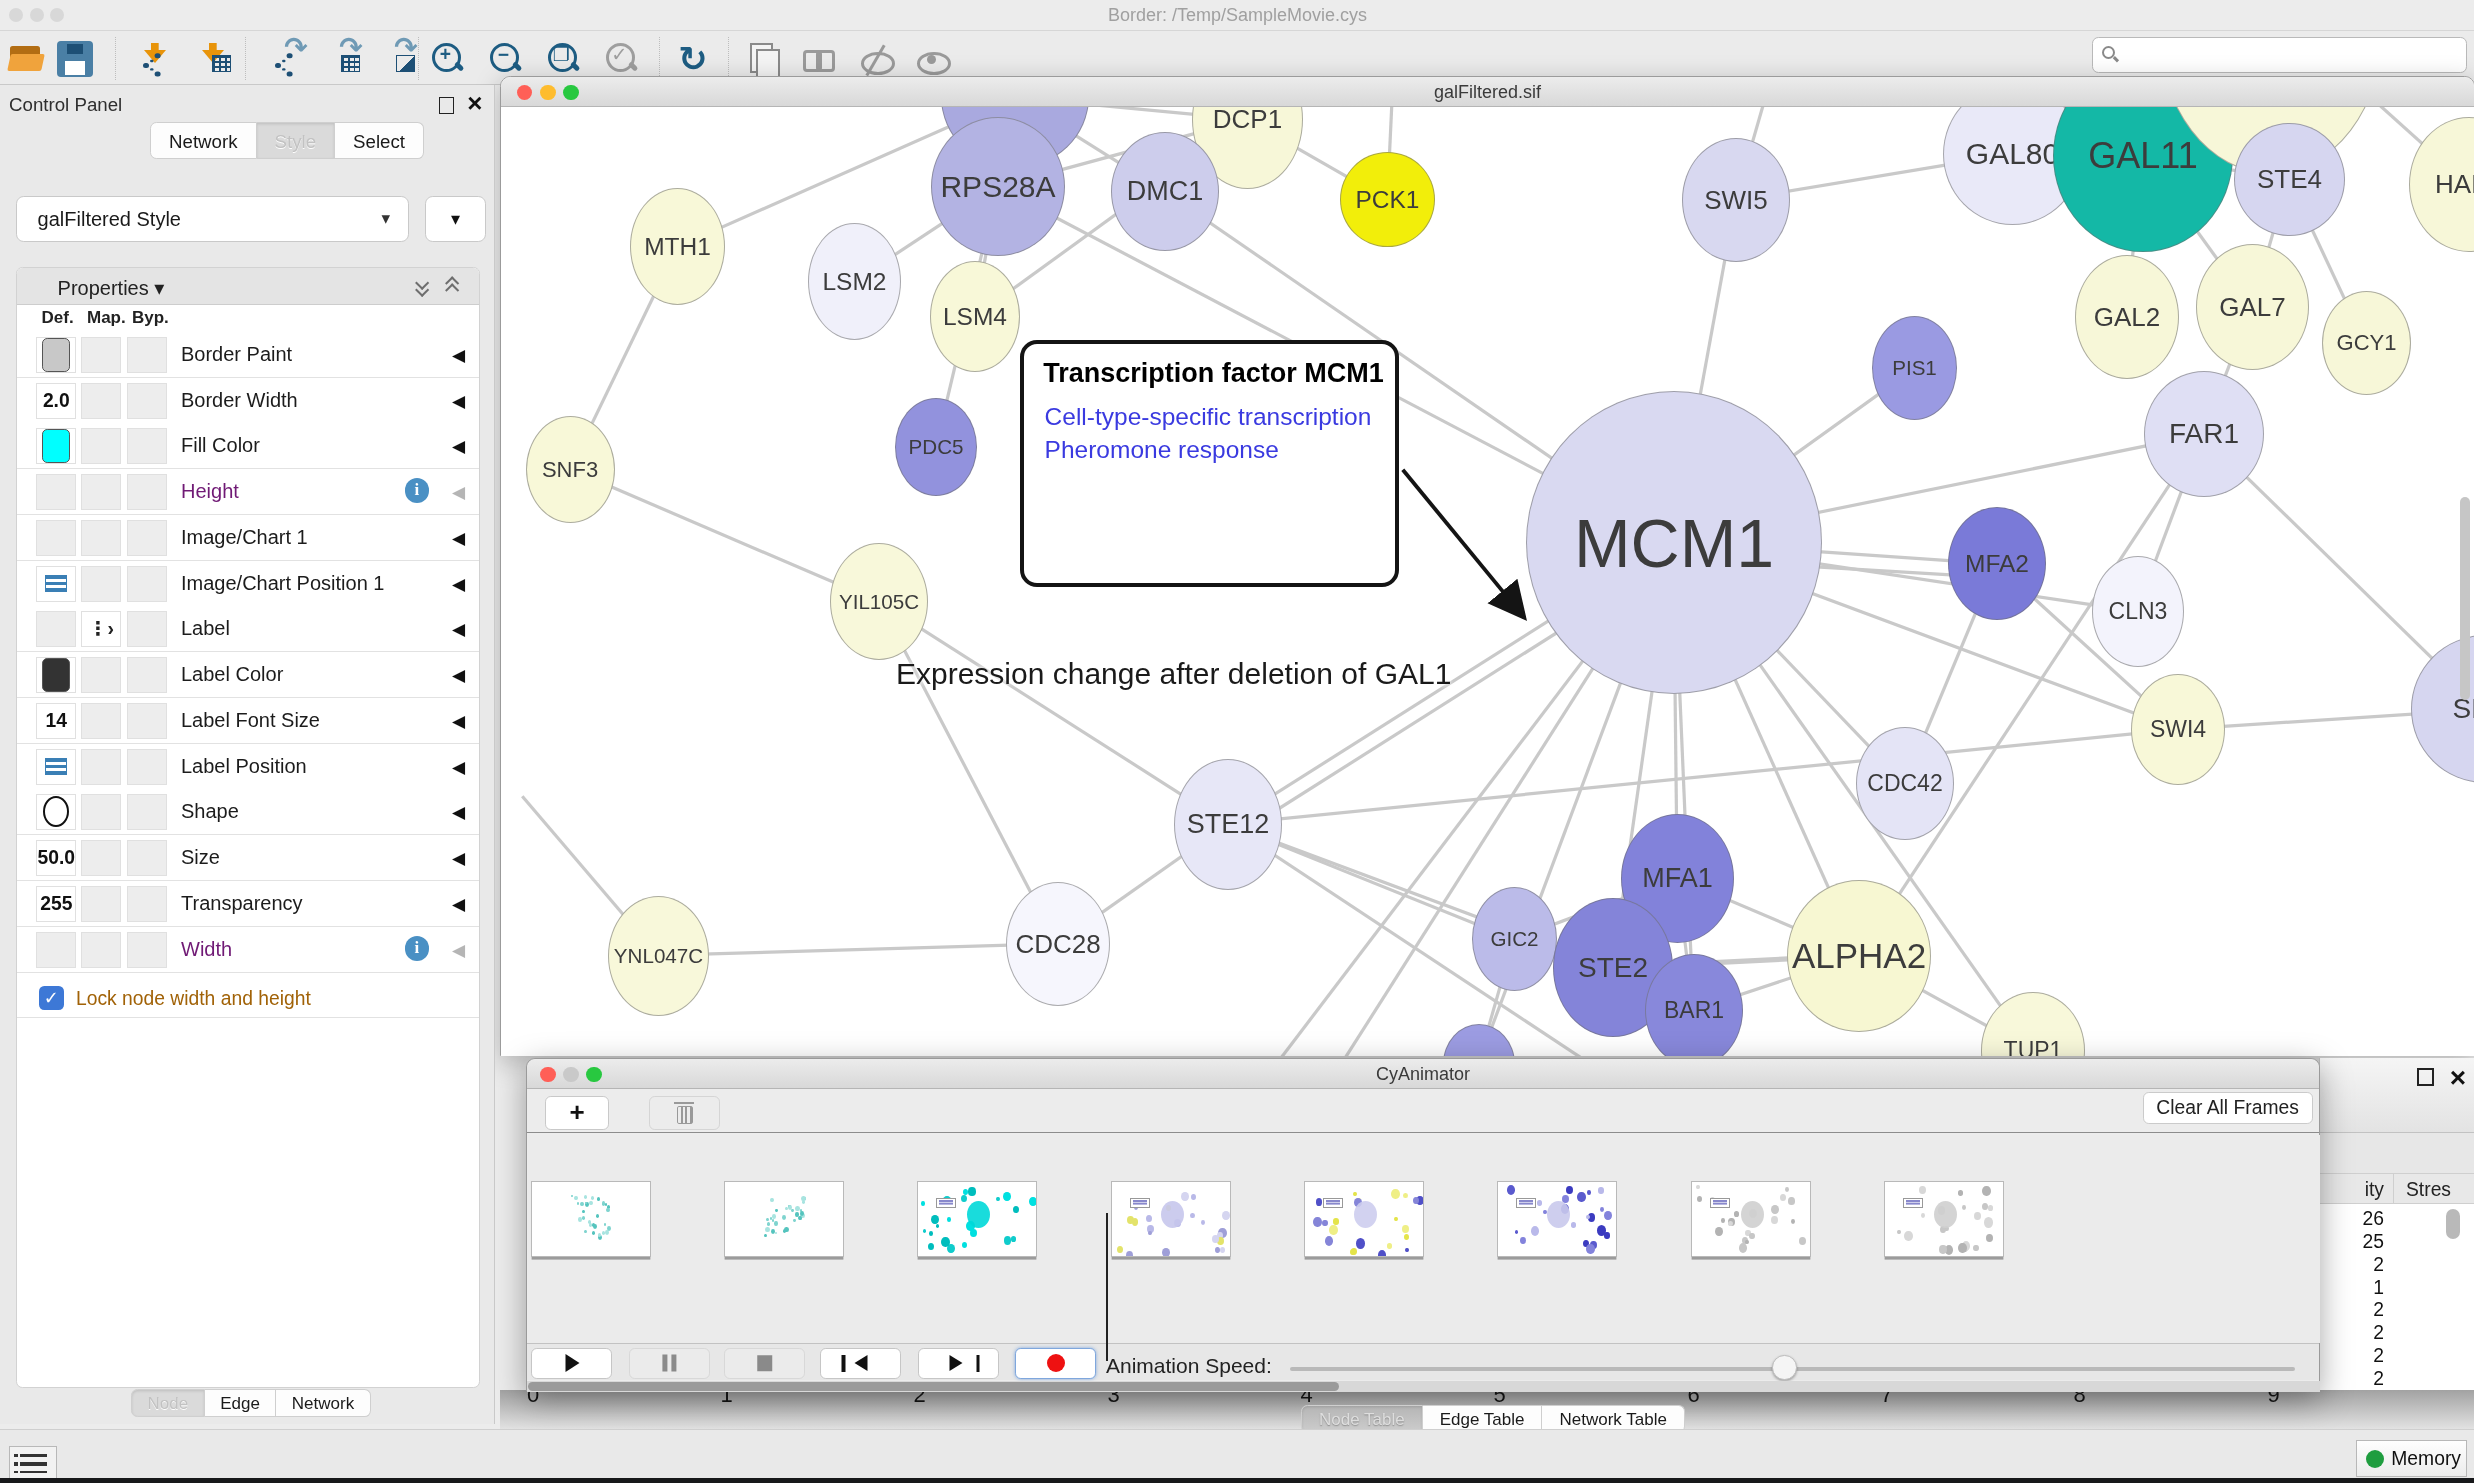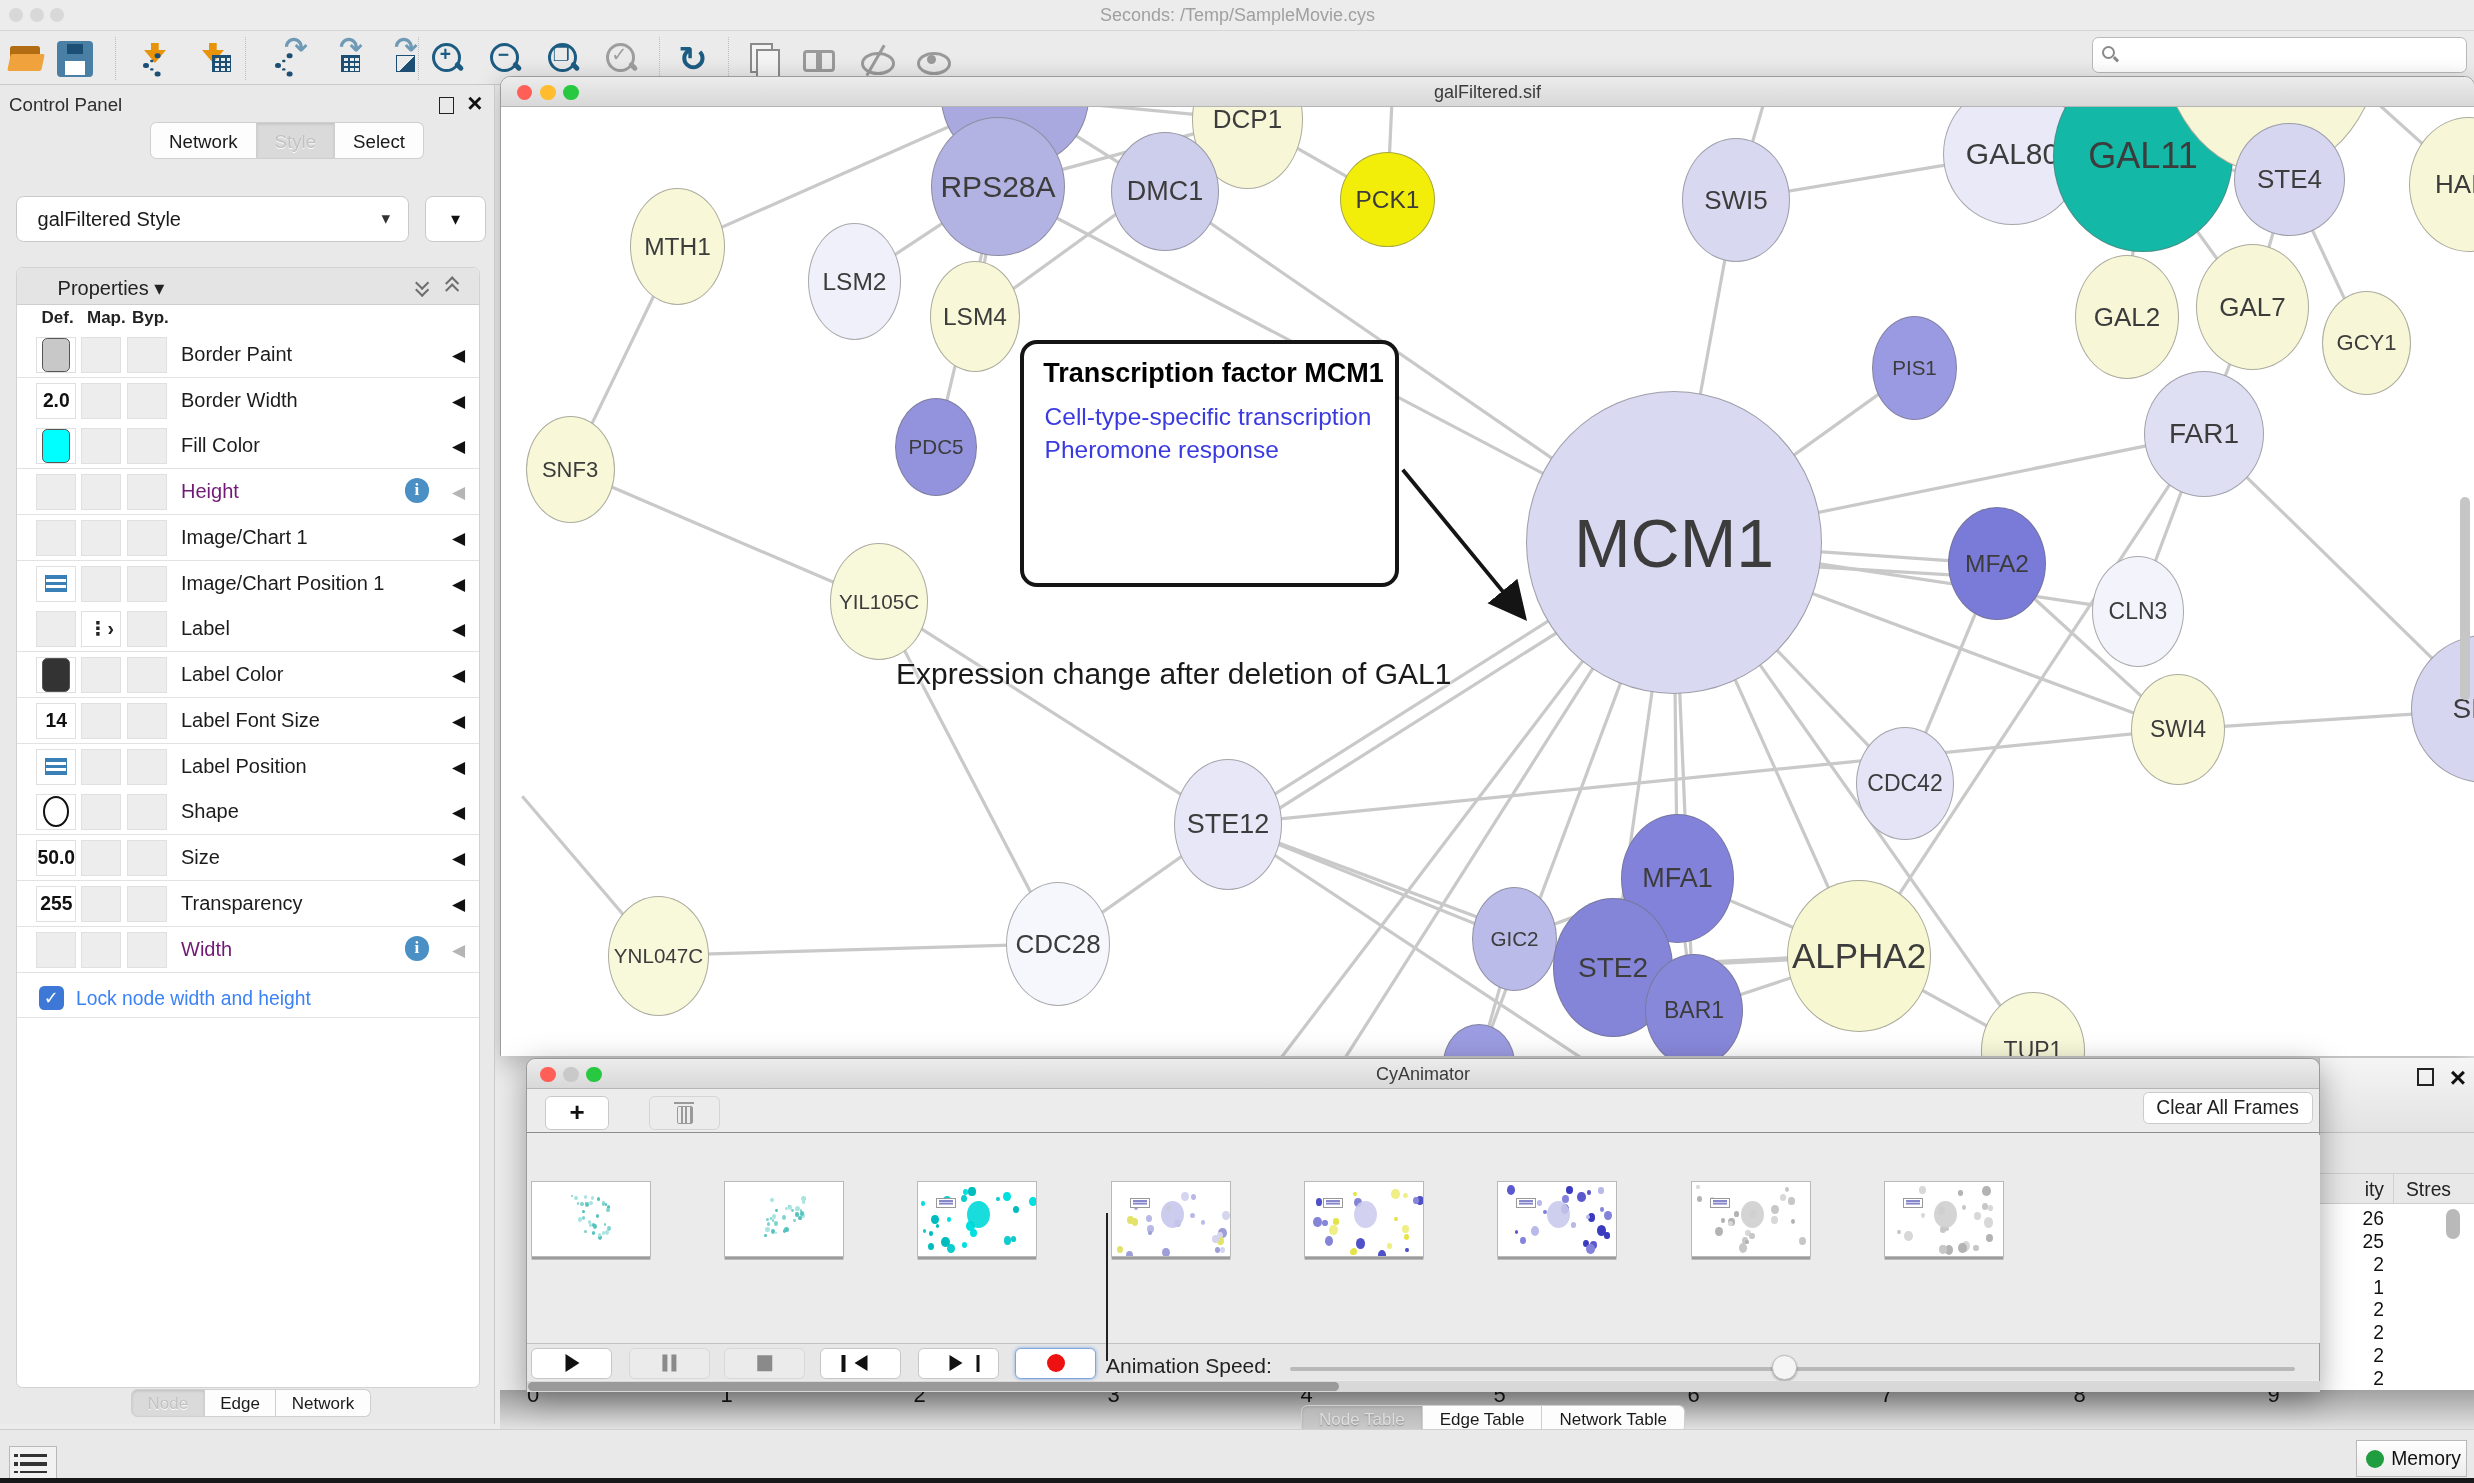--- a/index.html
+++ b/index.html
@@ -90,21 +90,21 @@
   .parrow { position:absolute; right:14px; top:13px; font-size:17px; color:#111; }
   .prow.disabled .parrow { color:#b5b5b5; }
   .pinfo { position:absolute; right:50px; top:9px; width:24.5px; height:24.5px; border-radius:50%; background:#4a90c4; color:#fff; text-align:center; line-height:24.5px; font-size:17px; font-weight:bold; font-family:"Liberation Serif",serif; }
   .swatch { width:28px; height:34px; border:1.3px solid #555; border-radius:5.2px; }
   .deftext { font-size:19.3px; font-weight:bold; color:#111; }
   .posicon { width:22px; height:17px; background:repeating-linear-gradient(to bottom,#3a7fb5 0 3.2px,#fff 3.2px 5.8px); border:1.3px solid #3a7fb5; }
   .ellipseicon { width:26px; height:31px; border:2.6px solid #111; border-radius:50%; background:#fff; }
   .dmapicon { font-size:19.3px; color:#222; font-weight:bold; }
   #lock-row { position:absolute; left:0; width:100%; height:40px; background:#fff; border-bottom:1.3px solid #e2e2e2; }
   #lock-check { position:absolute; left:22px; top:7.7px; width:24.5px; height:24.5px; background:#3d78d6; border-radius:5.2px; color:#fff; text-align:center; line-height:24.5px; font-size:18px; }
-  #lock-label { position:absolute; left:59px; top:10.3px; font-size:19.3px; color:#3b82f6; }
+  #lock-label { position:absolute; left:59px; top:10.3px; font-size:19.3px; color:#a16207; }
   #cp-bottom-tabs { left:131px; top:1304px; }
   #cp-bottom-tabs .tab { height:28px; line-height:28px; font-size:17px; padding:0 15.5px; }
 
   
   #net-window { position:absolute; left:500px; top:76px; width:1975px; height:980px; z-index:5; border:0.6px solid #9b9b9b; border-radius:10.3px 10.3px 0 0; box-shadow:0 6.4px 26px rgba(0,0,0,.25); background:#fff; }
   .win-titlebar { position:absolute; left:0; top:0; width:100%; height:30px; background:linear-gradient(#ececec,#d8d8d8); border-bottom:0.6px solid #b5b5b5; border-radius:9.7px 9.7px 0 0; }
   .traffic { position:absolute; top:7.7px; width:15.5px; height:15.5px; border-radius:50%; }
   .t-red { background:#ff5f57; } .t-yellow { background:#febc2e; } .t-green { background:#28c840; } .t-gray { background:#c9c9c9; }
   .win-title { position:absolute; left:0; right:0; top:5.2px; text-align:center; font-size:18px; color:#3a3a3a; }
   #net-canvas { position:absolute; left:0; top:30px; width:1973px; height:949px; background:#fff; overflow:hidden; }
@@ -185,21 +185,21 @@
 </style>
 </head>
 <body>
 
 <div id="app">
 
   <div id="mac-titlebar">
     <span class="mac-dot" style="left:9px"></span>
     <span class="mac-dot" style="left:30px"></span>
     <span class="mac-dot" style="left:50px"></span>
-    <div id="mac-title">Seconds: /Temp/SampleMovie.cys</div>
+    <div id="mac-title">Border: /Temp/SampleMovie.cys</div>
   </div>
 
   <div id="toolbar">
     <div id="search-box">
       <span class="lens"></span>
       <input placeholder="" style="">
     </div>
   <span class="tb tb-open" style="left: 9px;"></span>
       <span class="tb tb-save" style="left: 57px;"></span>
       <span class="tb tb-import-network arr-down" style="left: 137px;">

